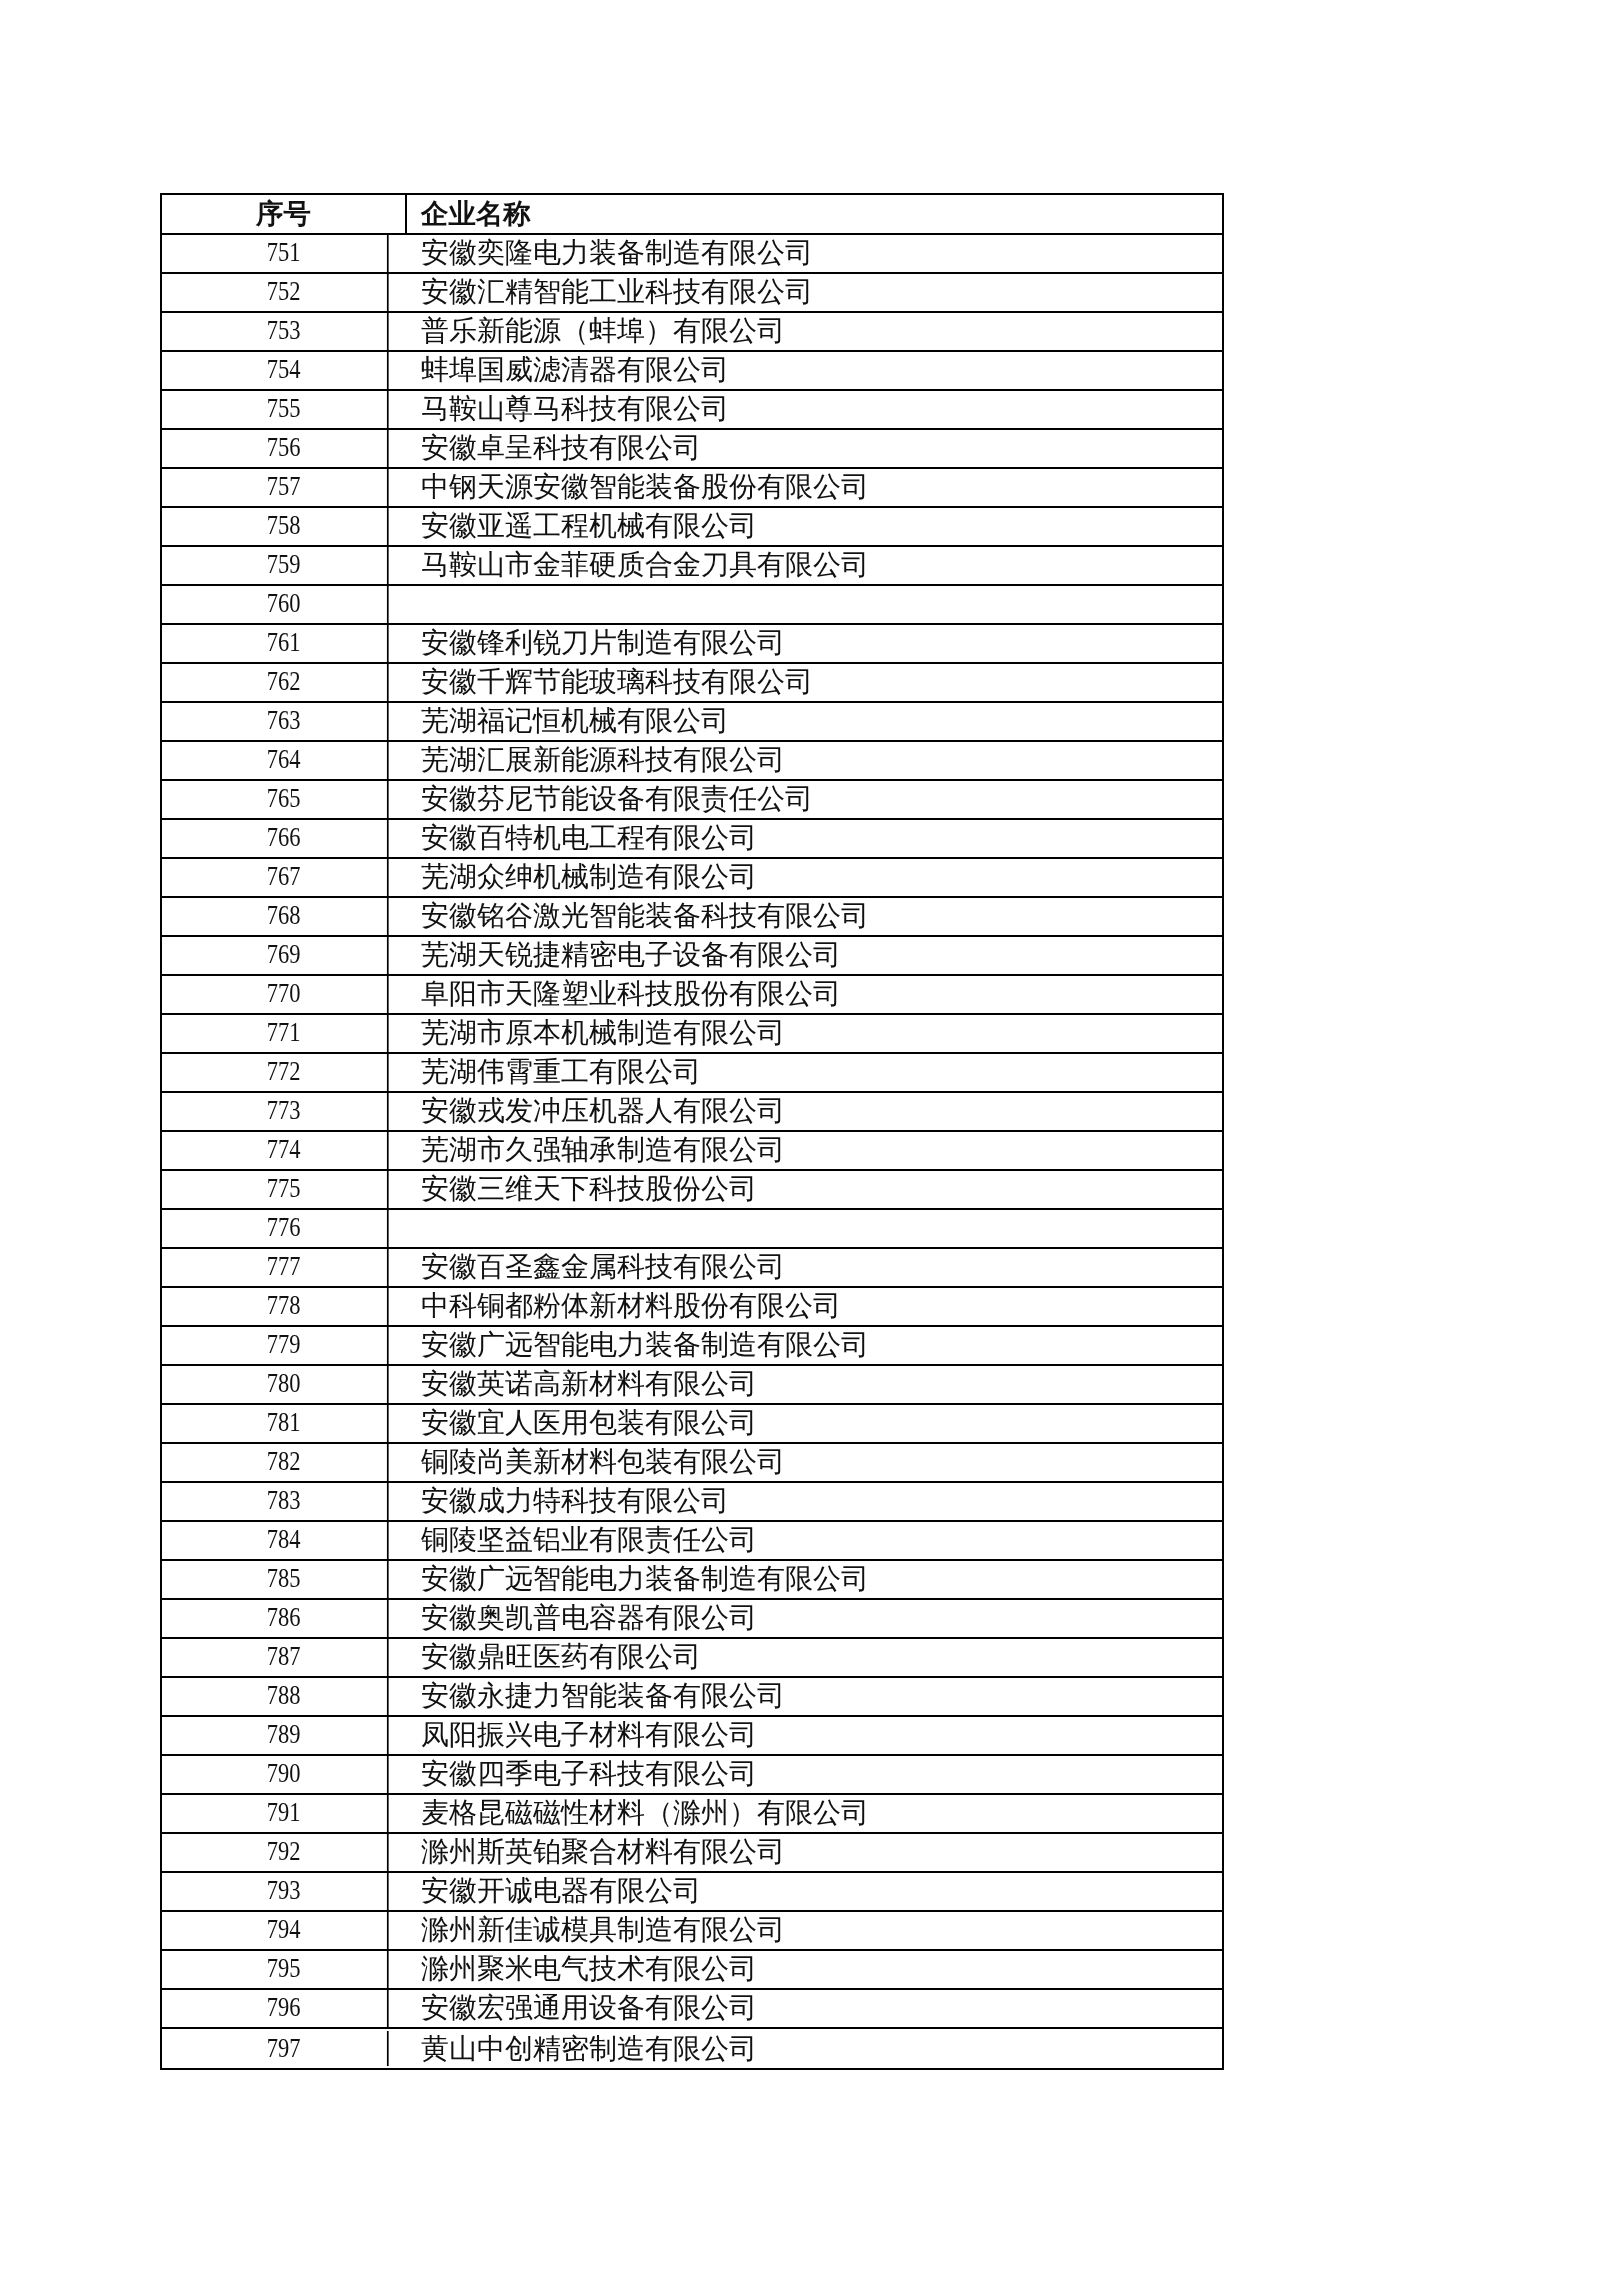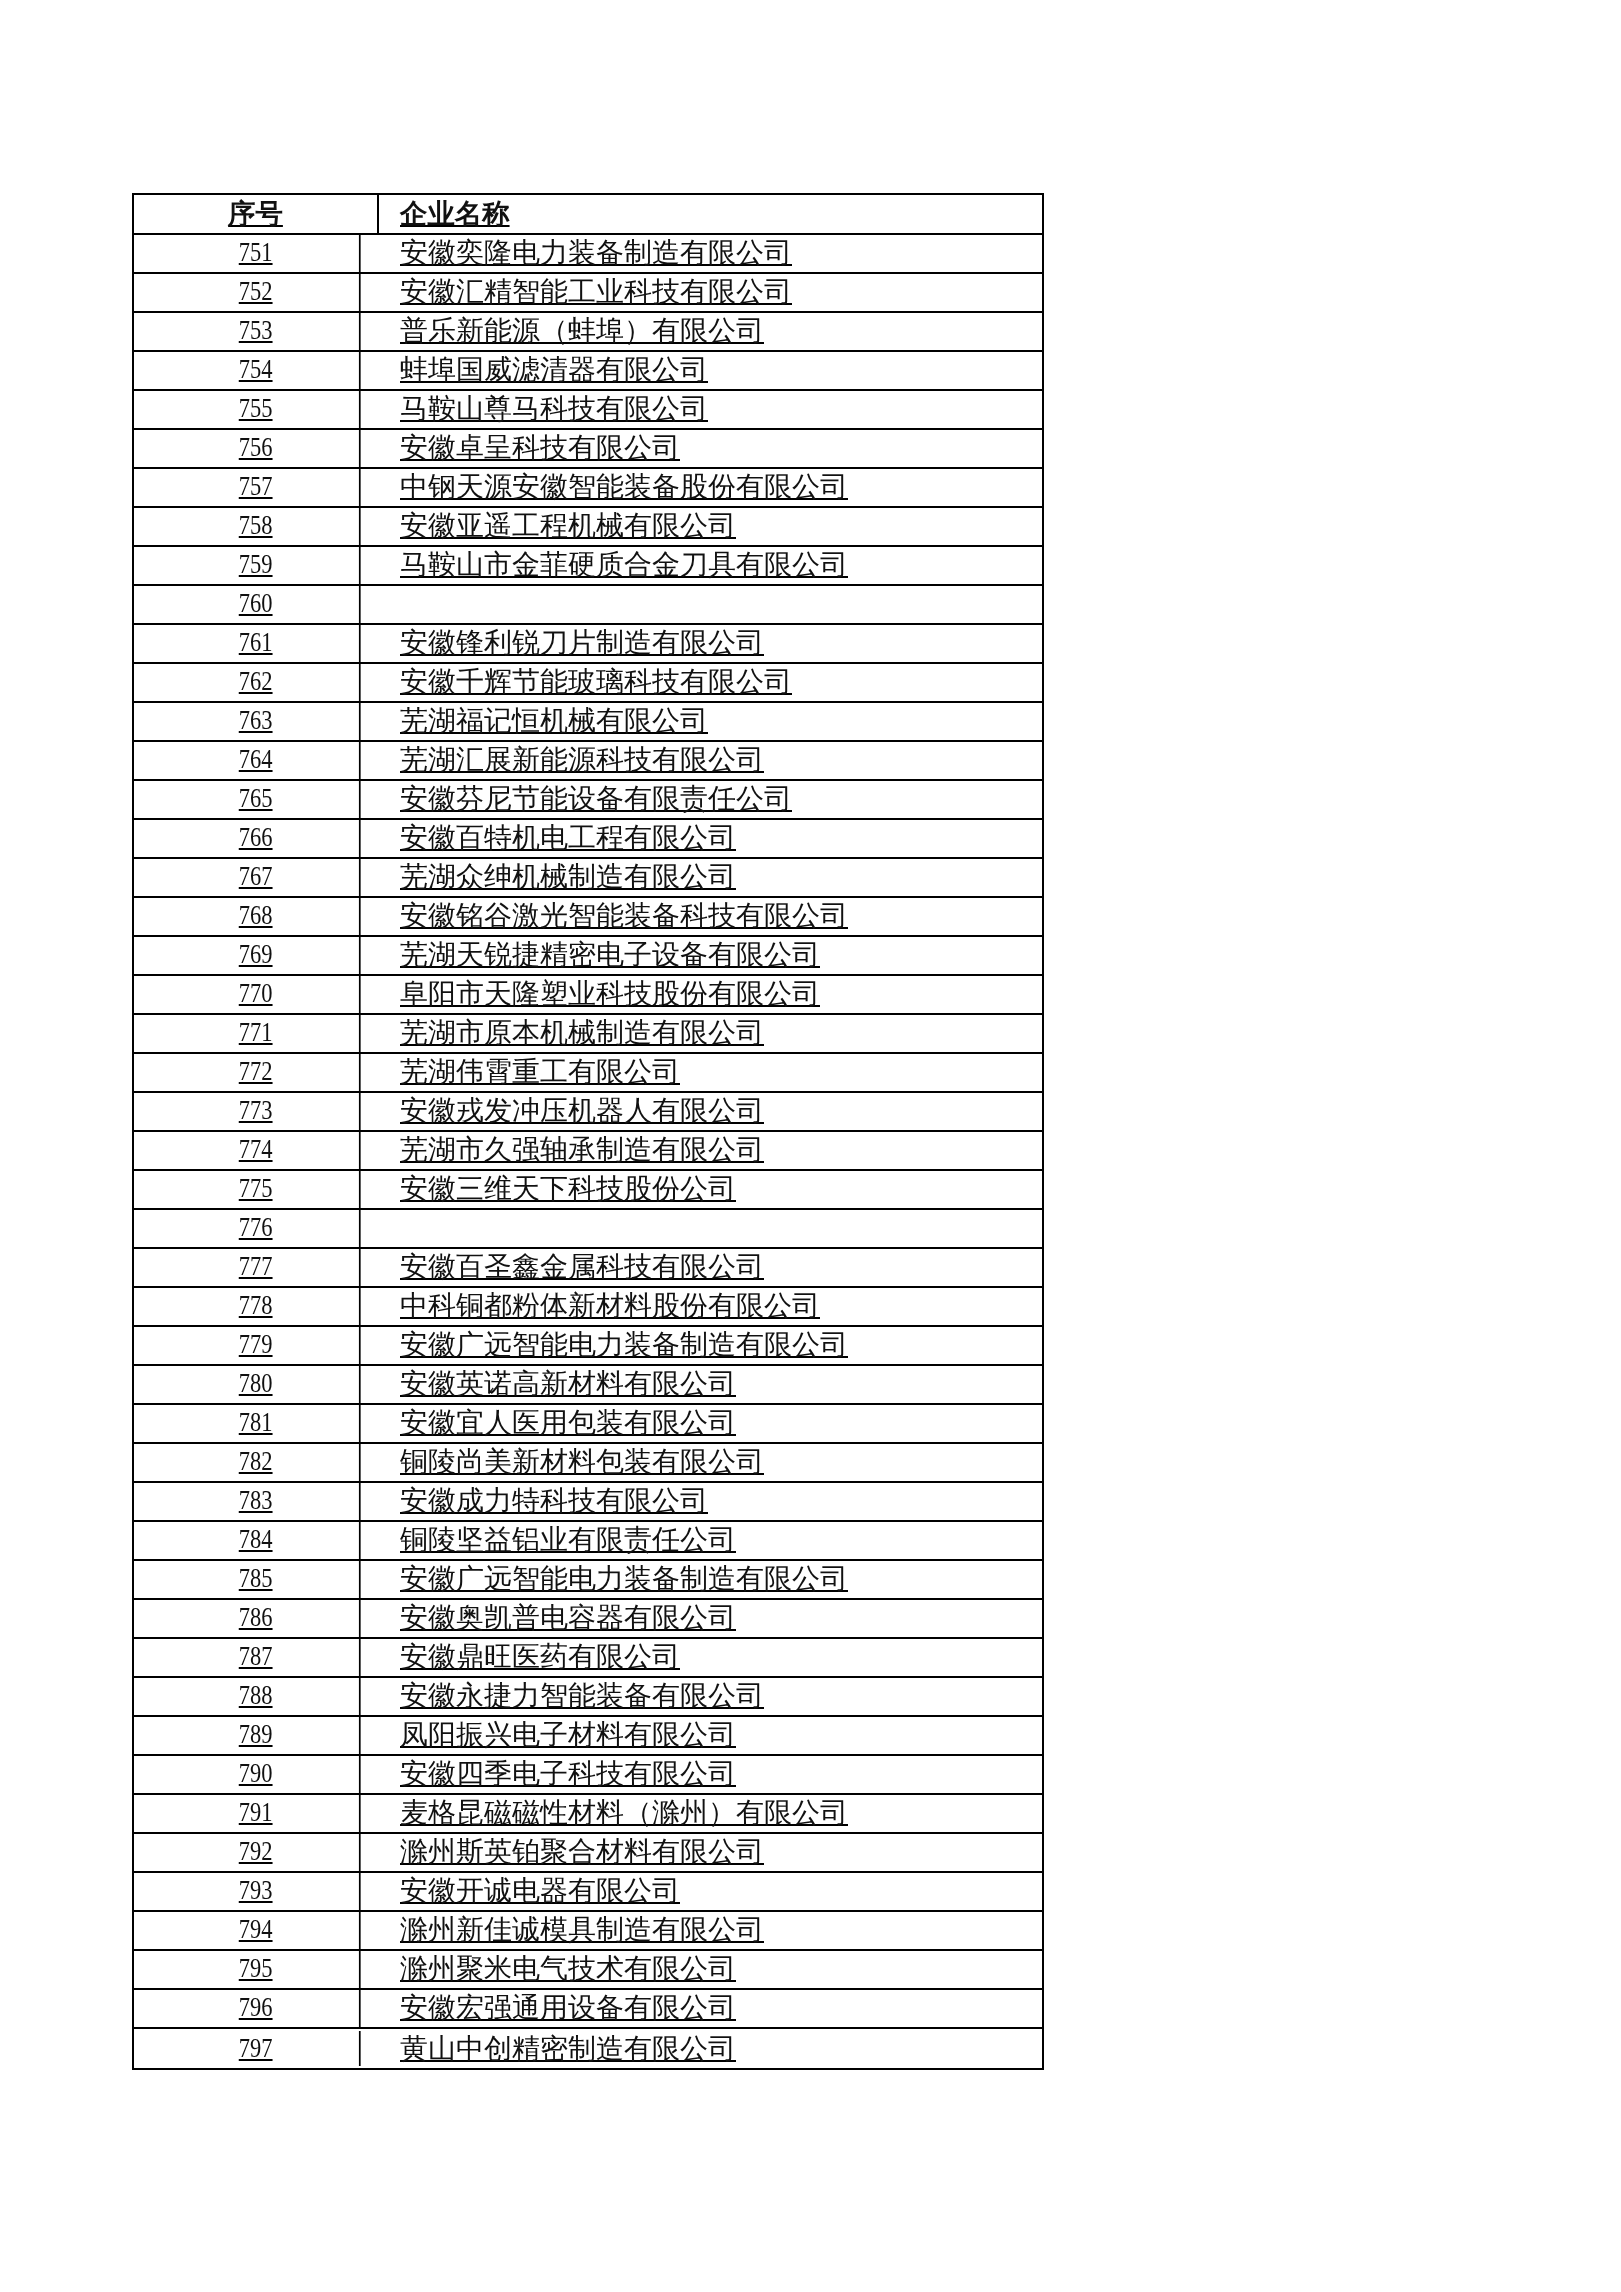--- a/index.html
+++ b/index.html
@@ -1,23 +1,22 @@
 <!DOCTYPE html>
 <html><head>
 <meta charset="utf-8">
 <style>
   html, body { margin: 0; padding: 0; background: #ffffff; }
   body { width: 1621px; height: 2293px; position: relative; overflow: hidden; }
   .table {
     position: absolute;
-    left: 132px; top: 193px;
-    width: 912px;
+    left: 160px; top: 193px;
+    width: 1064px;
     border: 2.9px solid #000;
     box-sizing: border-box;
-    text-decoration: underline;
   }
   .row {
     display: flex;
     height: 39px;
     border-bottom: 2.9px solid #000;
     box-sizing: border-box;
   }
   .row:last-child { border-bottom: none; align-items: center; }
   .row.header { height: 40px; }
   .cell-num {
@@ -34,21 +33,21 @@
   }
   .row.header .cell-num, .row.header .cell-name {
     font-family: "DejaVu Sans", sans-serif;
     font-weight: bold;
     font-size: 27.4px;
     line-height: 37px;
     transform: none;
   }
   .cell-name {
     flex: 1;
-    padding-left: 21px;
+    padding-left: 14px;
     font-family: "DejaVu Sans", "Liberation Sans", sans-serif;
     font-size: 28px;
     line-height: 35px;
     color: #111;
     white-space: nowrap;
     overflow: hidden;
   }
 </style>
 </head>
 <body>

